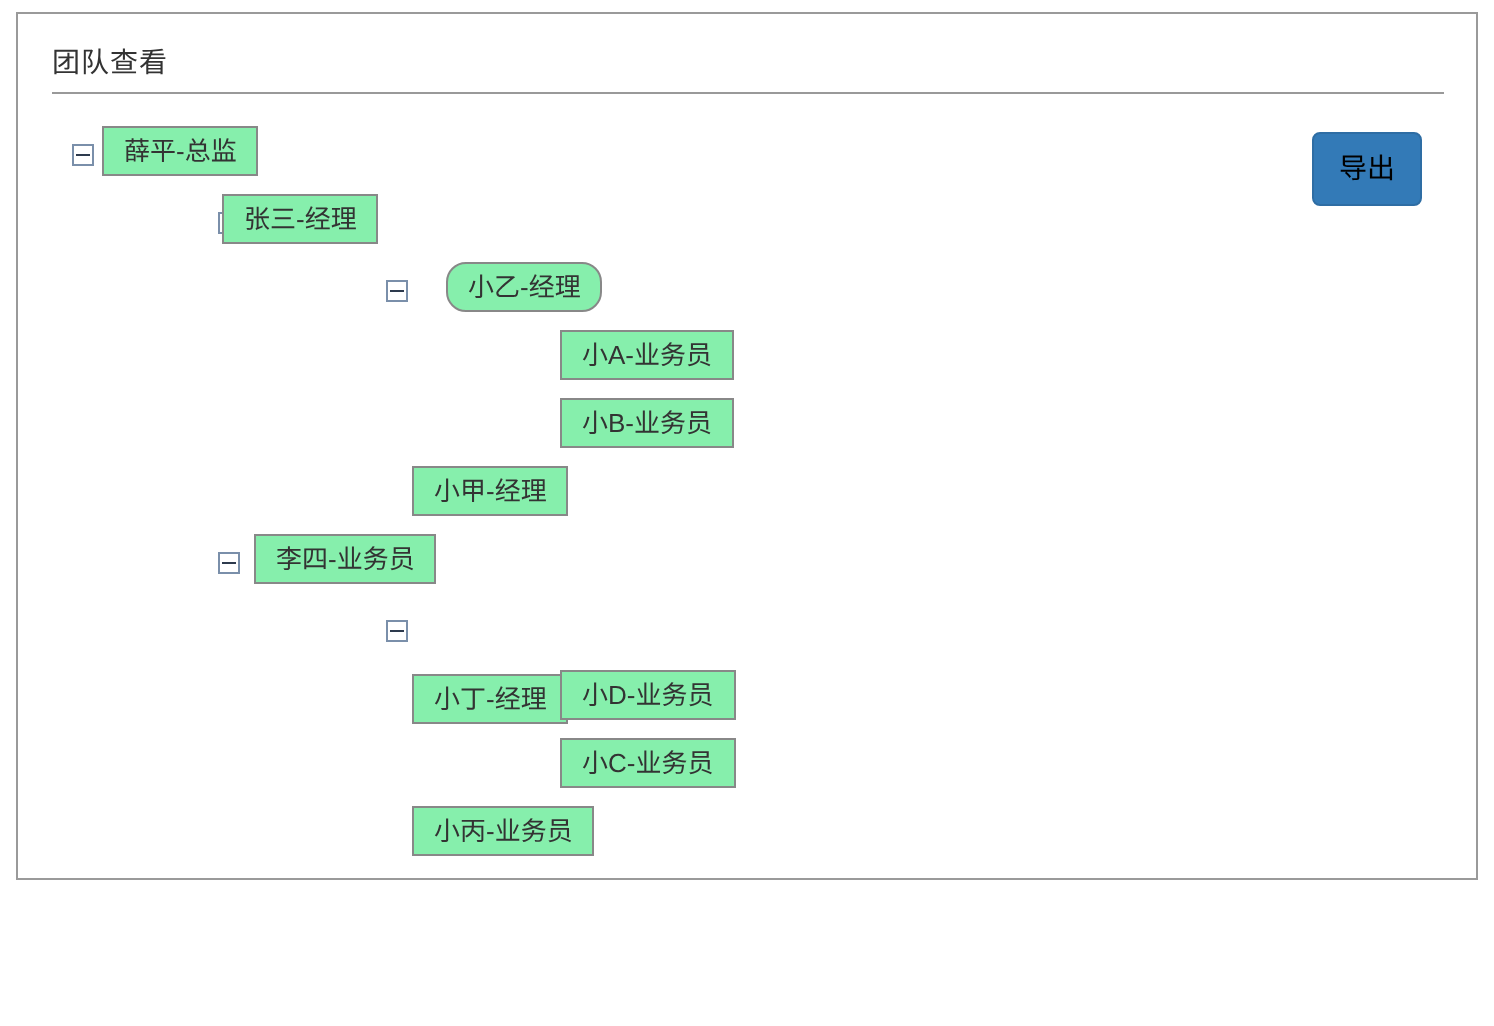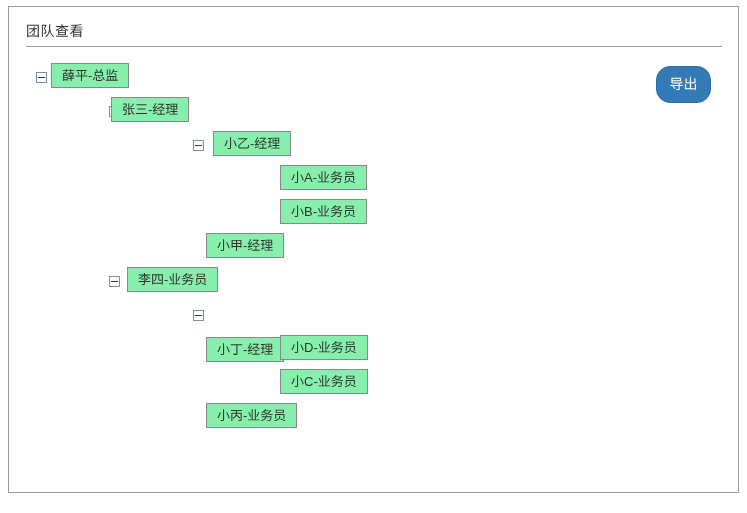--- a/index.html
+++ b/index.html
@@ -13,21 +13,21 @@
     font-family: "Liberation Sans", "DejaVu Sans", sans-serif;
     -webkit-font-smoothing: antialiased;
   }
 
   
   #panel {
     position: absolute;
     left: 8px;
     top: 6px;
     width: 731px;
-    height: 487px;
+    height: 434px;
     border: 1px solid #9a9a9a;
     background: #ffffff;
     box-sizing: border-box;
     padding-left: 24px;
   }
 
   
   #panel-header {
     position: absolute;
     left: 0;
@@ -55,22 +55,22 @@
 
   
   #export-button {
     position: absolute;
     left: 647px;
     top: 59px;
     width: 55px;
     height: 37px;
     background: #337ab7;
     border: 1px solid #2e6da4;
-    border-radius: 14px;
-    color: #ffffff;
+    border-radius: 4px;
+    color: #000000;
     font-size: 14px;
     font-family: "Liberation Sans", "DejaVu Sans", sans-serif;
     cursor: pointer;
     padding: 0;
     line-height: 35px;
     text-align: center;
     box-sizing: border-box;
   }
 
   
@@ -138,21 +138,21 @@
       <div class="tree-row">
         <span class="toggle-icon" style="left: 27px;"></span>
         <div class="node-box" style="left: 42px;">薛平-总监</div>
       </div>
       <div class="tree-row">
         <span class="toggle-icon" style="left: 100px;"></span>
         <div class="node-box" style="left: 102px;">张三-经理</div>
       </div>
       <div class="tree-row">
         <span class="toggle-icon" style="left: 184px;"></span>
-        <div class="node-box" style="left: 204px;">小乙-经理</div>
+        <div class="node-box" style="left: 214px; border-radius: 10px;">小乙-经理</div>
       </div>
       <div class="tree-row">
         <div class="node-box" style="left: 271px;">小A-业务员</div>
       </div>
       <div class="tree-row">
         <div class="node-box" style="left: 271px;">小B-业务员</div>
       </div>
       <div class="tree-row">
         <div class="node-box" style="left: 197px;">小甲-经理</div>
       </div>

